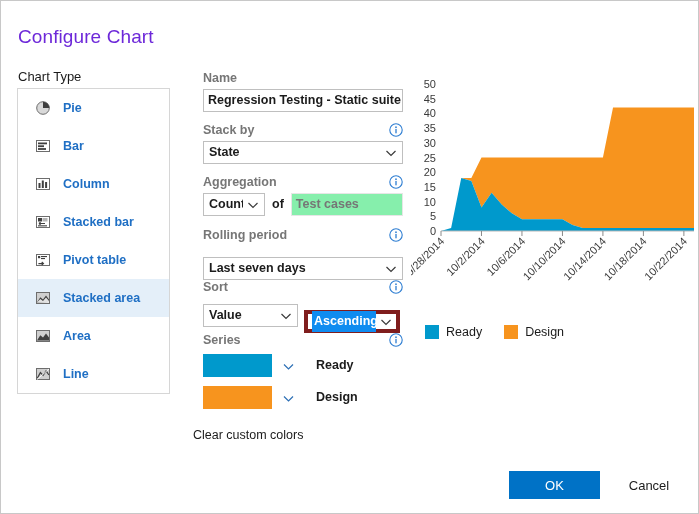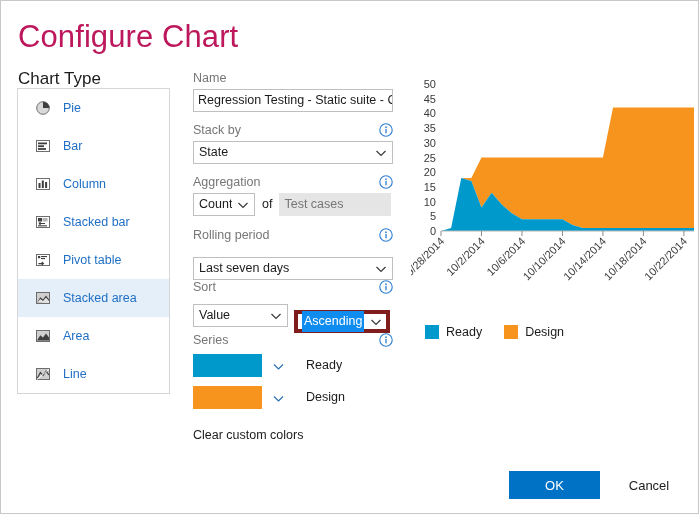--- a/index.html
+++ b/index.html
@@ -18,35 +18,35 @@
     box-sizing: border-box;
     border: 1px solid #c8c8c8;
     background: #ffffff;
     overflow: hidden;
   }
 
   
   .title {
     position: absolute;
     left: 17px;
-    top: 18px;
-    font-size: 31px;
+    top: 25px;
+    font-size: 19px;
     font-weight: 400;
-    color: #be185d;
+    color: #6d28d9;
     letter-spacing: 0.1px;
   }
 
   
   .field-label {
     font-size: 12.5px;
     color: #767676;
     line-height: 16px;
   }
   .col-head {
-    font-size: 17px;
+    font-size: 13px;
     color: #1b1b1b;
   }
 
   
   #charttype-head {
     position: absolute;
     left: 17px;
     top: 68px;
   }
   #charttype-list {
@@ -67,31 +67,32 @@
     cursor: default;
     box-sizing: border-box;
   }
   .ct-item.selected {
     background: #e4eff9;
   }
   .ct-label {
     font-size: 12.5px;
     color: #1f6fc4;
     margin-left: 12px;
+    font-weight: bold;
   }
   .ct-ico {
     width: 16px;
     height: 16px;
     flex: 0 0 16px;
     display: block;
   }
 
   
   .form-col { position: absolute; left: 192px; top: 0; width: 200px; }
-  .frow { position: absolute; left: 0; width: 200px; }
+  .frow { position: absolute; left: 10px; width: 200px; font-weight: bold; }
   .lbl-row {
     display: flex;
     align-items: center;
     justify-content: space-between;
     width: 200px;
     height: 17px;
   }
 
   .txtbox {
     box-sizing: border-box;
@@ -100,21 +101,21 @@
     background: #ffffff;
     font-size: 12.5px;
     color: #1b1b1b;
     padding: 0 4px;
     line-height: 21px;
     white-space: nowrap;
     overflow: hidden;
     font-family: "Liberation Sans", sans-serif;
   }
   .txtbox.disabled {
-    background: #e5e5e5;
+    background: #86efac;
     border: 1px solid #e6e6e6;
     color: #767676;
   }
 
   .combo {
     box-sizing: border-box;
     height: 23px;
     border: 1px solid #bfbfbf;
     background: #ffffff;
     display: flex;

